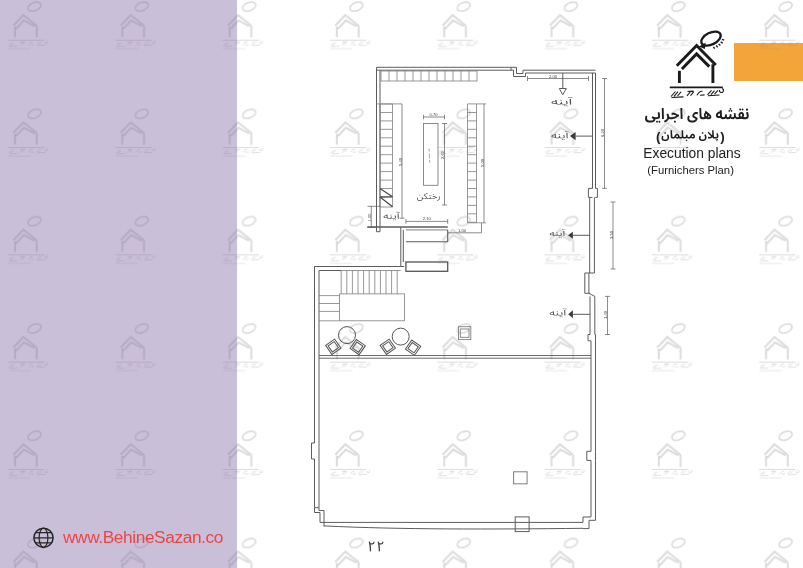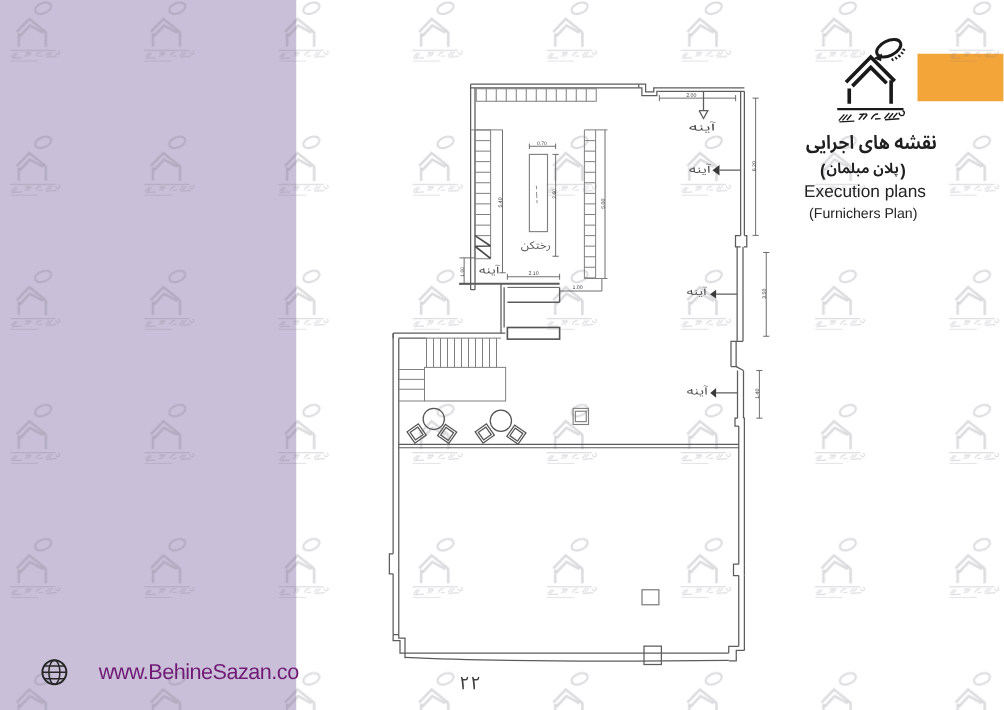--- a/index.html
+++ b/index.html
@@ -327,21 +327,21 @@
 
 <text x="690.6" y="174.2" font-size="11.3" fill="#222" text-anchor="middle" font-family="Liberation Sans">(Furnichers Plan)</text>
 </svg>
 
 <svg class="abs" style="left:32px;top:526px" width="24" height="24" viewBox="0 0 24 24" fill="none" stroke="#262626">
 <circle cx="11.5" cy="11.8" r="9.6" stroke-width="1.5"></circle>
 <ellipse cx="11.5" cy="11.8" rx="4.4" ry="9.6" stroke-width="1.2"></ellipse>
 <path d="M1.9 11.8 L21.1 11.8 M3.2 6.7 L19.8 6.7 M3.2 16.9 L19.8 16.9" stroke-width="1.2"></path>
 </svg>
 
-<div class="abs" style="left:79px;top:526.5px;font-size:17.3px;color:#701a75;letter-spacing:-0.4px">www.BehineSazan.co</div>
+<div class="abs" style="left:63px;top:526.5px;font-size:17.3px;color:#ef4444;letter-spacing:-0.4px">www.BehineSazan.co</div>
 
 <svg class="abs" style="left:366px;top:539px" width="22" height="16" viewBox="0 0 22 16">
 <g transform="translate(2.6,2.4) scale(0.7273,0.7345)">
         <path d="M6.8 0.1 6.4 1.6 6.0 2.1 5.2 2.5 3.1 2.5 2.4 2.2 1.6 0.0 0.0 0.5 0.4 1.5 1.0 4.9 1.6 10.4 1.8 13.6 3.4 13.5 3.4 9.9 2.8 4.1 5.2 4.2 7.0 3.5 7.6 2.8 8.0 1.9 8.1 0.4Z" fill="#3f3f3f"></path>
       </g>
 <g transform="translate(11.5,2.4) scale(0.7273,0.7345)">
         <path d="M6.8 0.1 6.4 1.6 6.0 2.1 5.2 2.5 3.1 2.5 2.4 2.2 1.6 0.0 0.0 0.5 0.4 1.5 1.0 4.9 1.6 10.4 1.8 13.6 3.4 13.5 3.4 9.9 2.8 4.1 5.2 4.2 7.0 3.5 7.6 2.8 8.0 1.9 8.1 0.4Z" fill="#3f3f3f"></path>
       </g>
 </svg>
 </div>

